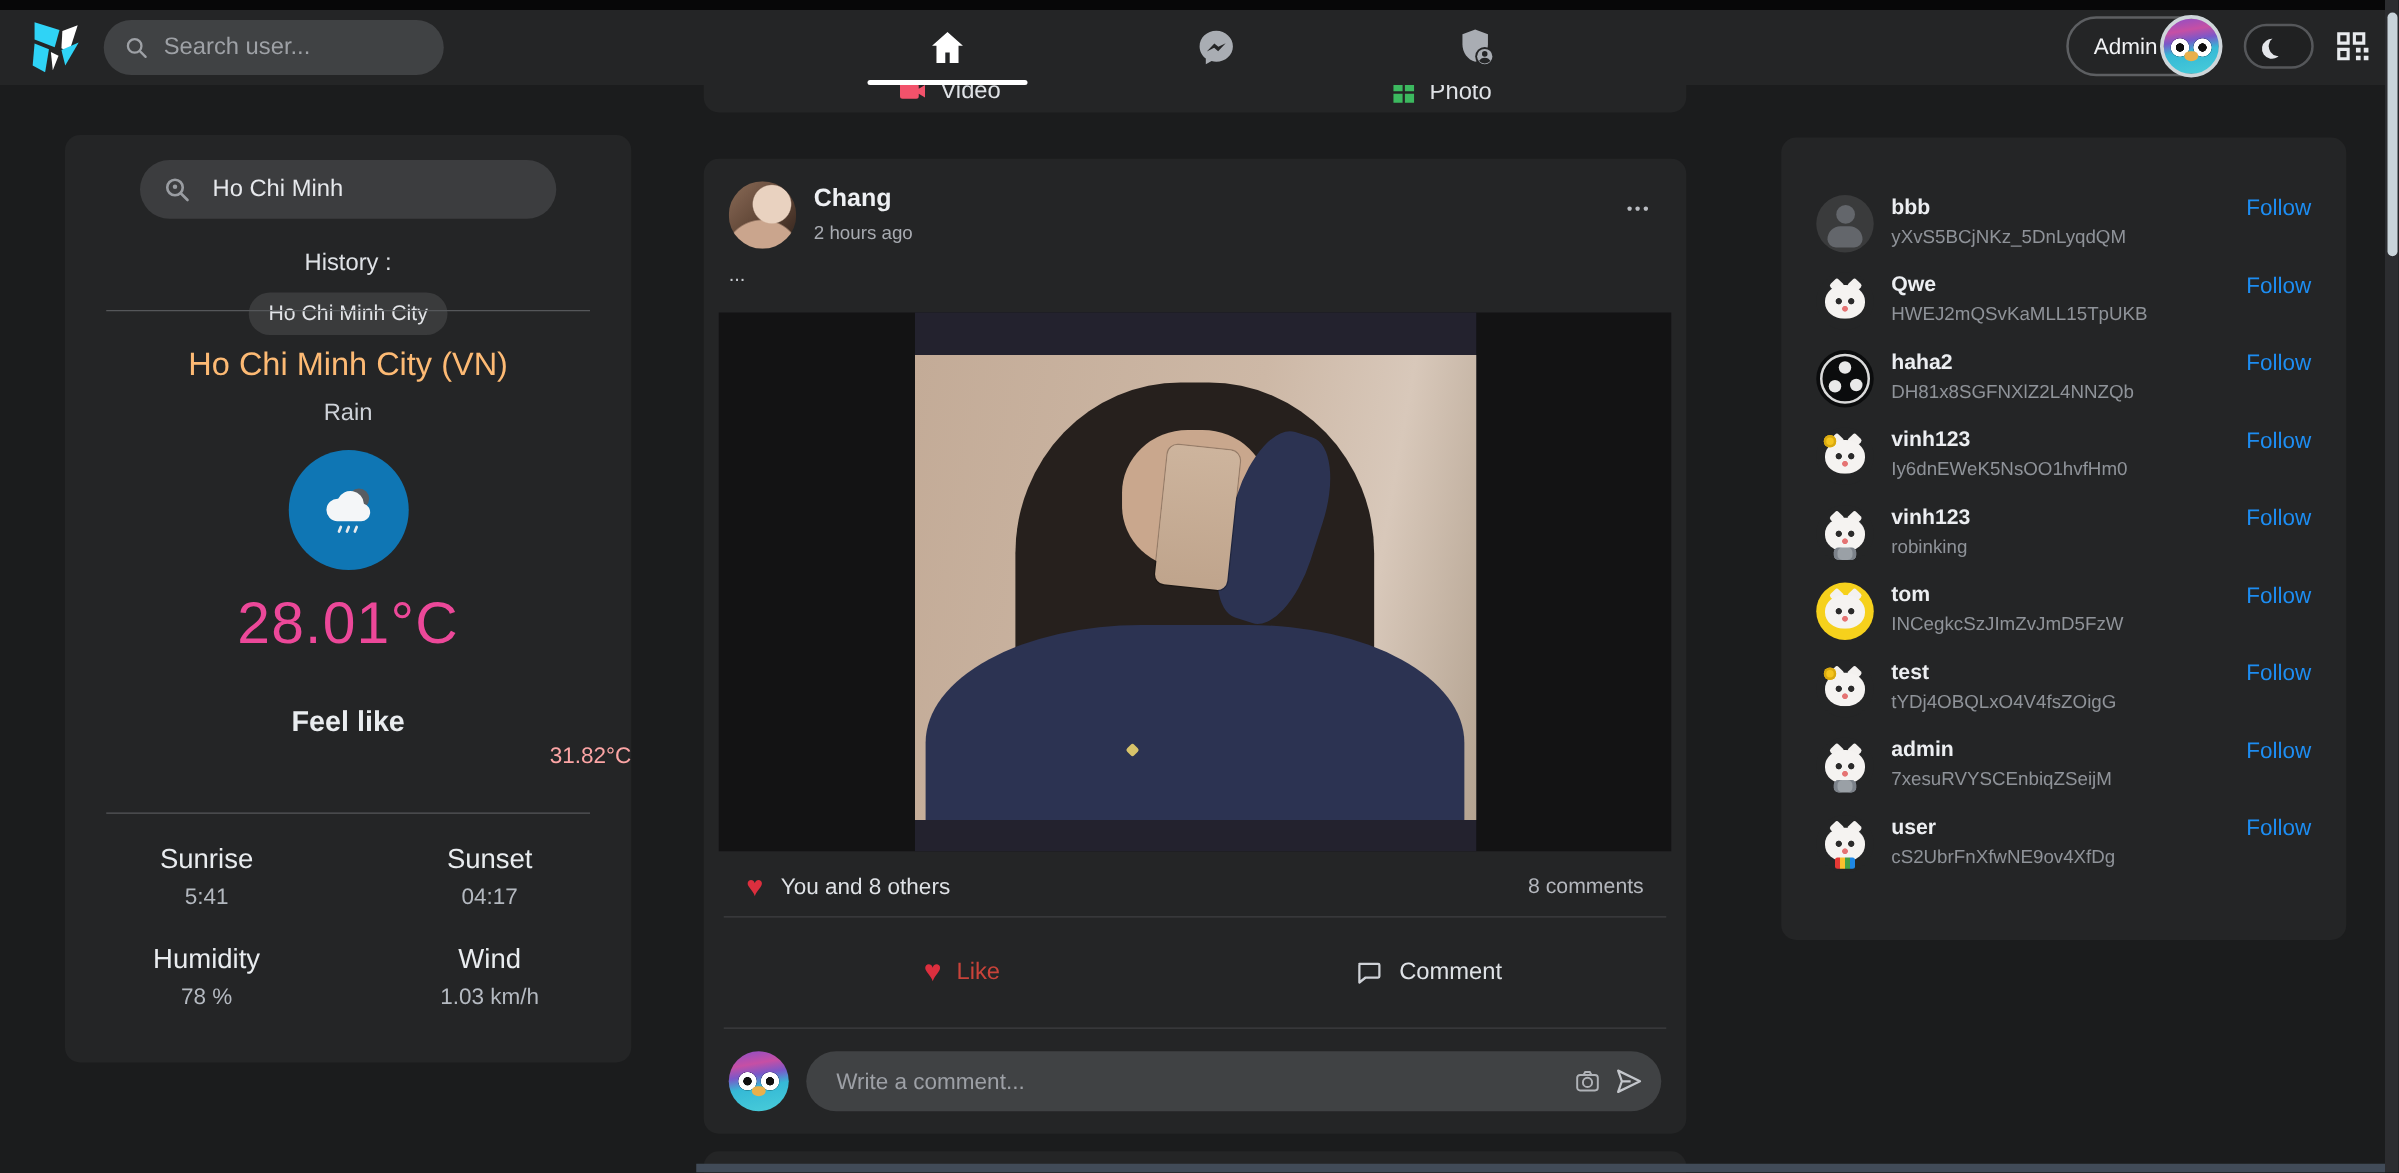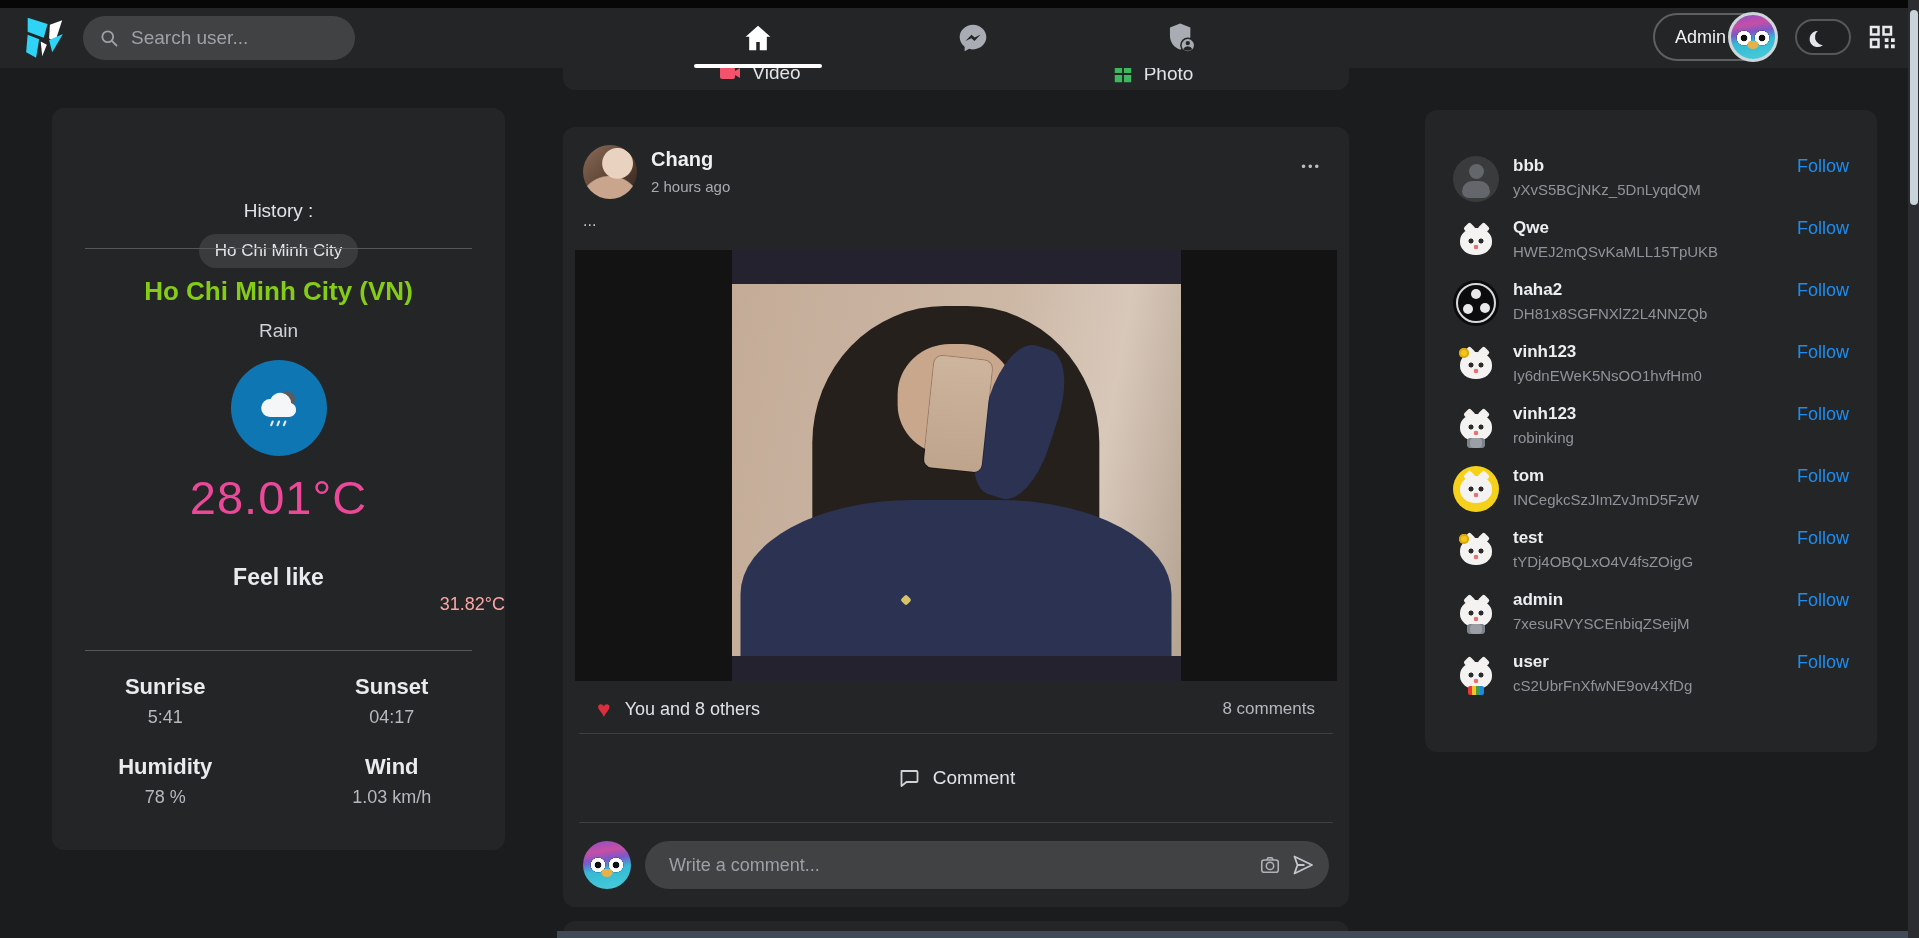--- a/index.html
+++ b/index.html
@@ -73,33 +73,33 @@
   .w-search {
     position:absolute; left:60px; top:20px; width:333px; height:47px;
     background:#3c3d3f; border-radius:24px; display:flex; align-items:center; padding:0 18px;
   }
   .w-search svg { flex:none; margin-right:16px; }
   .w-search input { background:transparent; border:none; outline:none; color:#e6e8ec; font-size:19px; width:100%; font-family:inherit; }
   .w-history { position:absolute; top:92px; left:0; width:100%; display:flex; align-items:center; justify-content:center; gap:12px;flex-direction:column; }
   .w-history .hlabel { font-size:19px; color:#dfe2e6; }
   .w-history .hpill { background:#3a3b3c; border-radius:18px; padding:7px 16px; font-size:17px; color:#e2e4e8; cursor:pointer; }
   .w-div { position:absolute; left:33px; right:33px; height:1px; background:#55575a; }
-  .w-title { position:absolute; top:168px; width:100%; text-align:center; font-size:26px; font-weight:bold; color:#84cc16; }
+  .w-title { position:absolute; top:168px; width:100%; text-align:center; font-size:26px; font-weight:normal; color:#fdba74; }
   .w-cond { position:absolute; top:212px; width:100%; text-align:center; font-size:19px; color:#ced2d8; }
   .w-circle {
     position:absolute; top:252px; left:50%; transform:translateX(-50%);
     width:96px; height:96px; border-radius:50%; background:#0f76b4;
     display:flex; align-items:center; justify-content:center;
   }
   .w-temp { position:absolute; top:362px; width:100%; text-align:center; font-size:47px; color:#ec4899; letter-spacing:1px; }
   .w-feel-label { position:absolute; top:456px; width:100%; text-align:center; font-size:23px; font-weight:bold; color:#e9ecef; }
   .w-feel-value { position:absolute; top:486px; width:100%; text-align:right; font-size:18px; color:#fca5a5; }
   .w-stats { position:absolute; top:566px; left:0; width:100%; display:grid; grid-template-columns:1fr 1fr; row-gap:26px; }
   .w-stat { text-align:center; }
-  .w-stat .slabel { font-size:22px; font-weight:bold; color:#e9ecef; margin-bottom:7px; }
+  .w-stat .slabel { font-size:22px; font-weight:normal; color:#e9ecef; margin-bottom:7px; }
   .w-stat .svalue { font-size:18px; color:#b4b9c0; }
 
   
   .composer { left:563px; top:20px; width:786px; height:70px; z-index:5; overflow:hidden;
     display:flex; align-items:flex-end; padding-bottom:5px; }
   .composer .cbtn { flex:1; display:flex; align-items:center; justify-content:center; gap:10px; cursor:pointer;
     font-size:19px; color:#dfe2e6; }
 
   .post { left:563px; top:127px; width:786px; height:780px; z-index:10; padding:16px 20px 0; display:flex; flex-direction:column; }
   .post-header { display:flex; align-items:flex-start; margin-top:2px; height:56px; }
@@ -265,20 +265,28 @@
       <div class="crescent"></div>
     </div>
     <div class="qr-btn">
       <svg viewBox="0 0 24 24" width="30" height="30" fill="#e8eaed">
           <path d="M3 3h8v8H3zm2 2v4h4V5zm8-2h8v8h-8zm2 2v4h4V5zM3 13h8v8H3zm2 2v4h4v-4zm10-2h3v3h-3zm5 0h3v3h-3zm-5 5h3v3h-3zm5 0h3v3h-3z"></path>
         </svg>
     </div>
   </div>
 
   <div class="card weather">
+    <div class="w-search">
+      <svg width="24" height="24" viewBox="0 0 24 24" fill="none" stroke="#9a9da2" stroke-width="2.1" stroke-linecap="round">
+        <circle cx="10" cy="10" r="6.2"></circle>
+          <circle cx="10" cy="9.4" r="1.8" fill="#9a9da2" stroke="none"></circle>
+          <line x1="14.8" y1="14.8" x2="20" y2="20"></line>
+      </svg>
+      <input type="text" value="Ho Chi Minh" style="">
+    </div>
     <div class="w-history">
       <span class="hlabel">History :</span>
       <span class="hpill">Ho Chi Minh City</span>
     </div>
     <div class="w-div" style="top:140px"></div>
     <div class="w-title">Ho Chi Minh City (VN)</div>
     <div class="w-cond">Rain</div>
     <div class="w-circle">
       <svg width="58" height="58" viewBox="0 0 64 64">
         <circle cx="41" cy="22" r="9" fill="#585d63"></circle>
@@ -336,20 +344,24 @@
         </div>
       </div>
     </div>
     <div class="post-likes">
       <span class="heart-icon"></span>
       <span class="likes-text">You and 8 others</span>
       <span class="comments-count">8 comments</span>
     </div>
     <div class="post-div"></div>
     <div class="post-actions">
+      <div class="action-btn action-like">
+        <span class="heart-icon"></span>
+        <span>Like</span>
+      </div>
       <div class="action-btn action-comment">
         <svg width="24" height="24" viewBox="0 0 24 24" fill="none" stroke="#cfd2d7" stroke-width="1.8" stroke-linejoin="round">
             <path d="M4.5 5h15a1 1 0 0 1 1 1v9a1 1 0 0 1-1 1H9.5l-5 4V6a1 1 0 0 1 1-1z"></path>
           </svg>
         <span>Comment</span>
       </div>
     </div>
     <div class="post-div"></div>
     <div class="post-commentbar">
       <div class="avatar av-gopher comment-avatar"></div>

